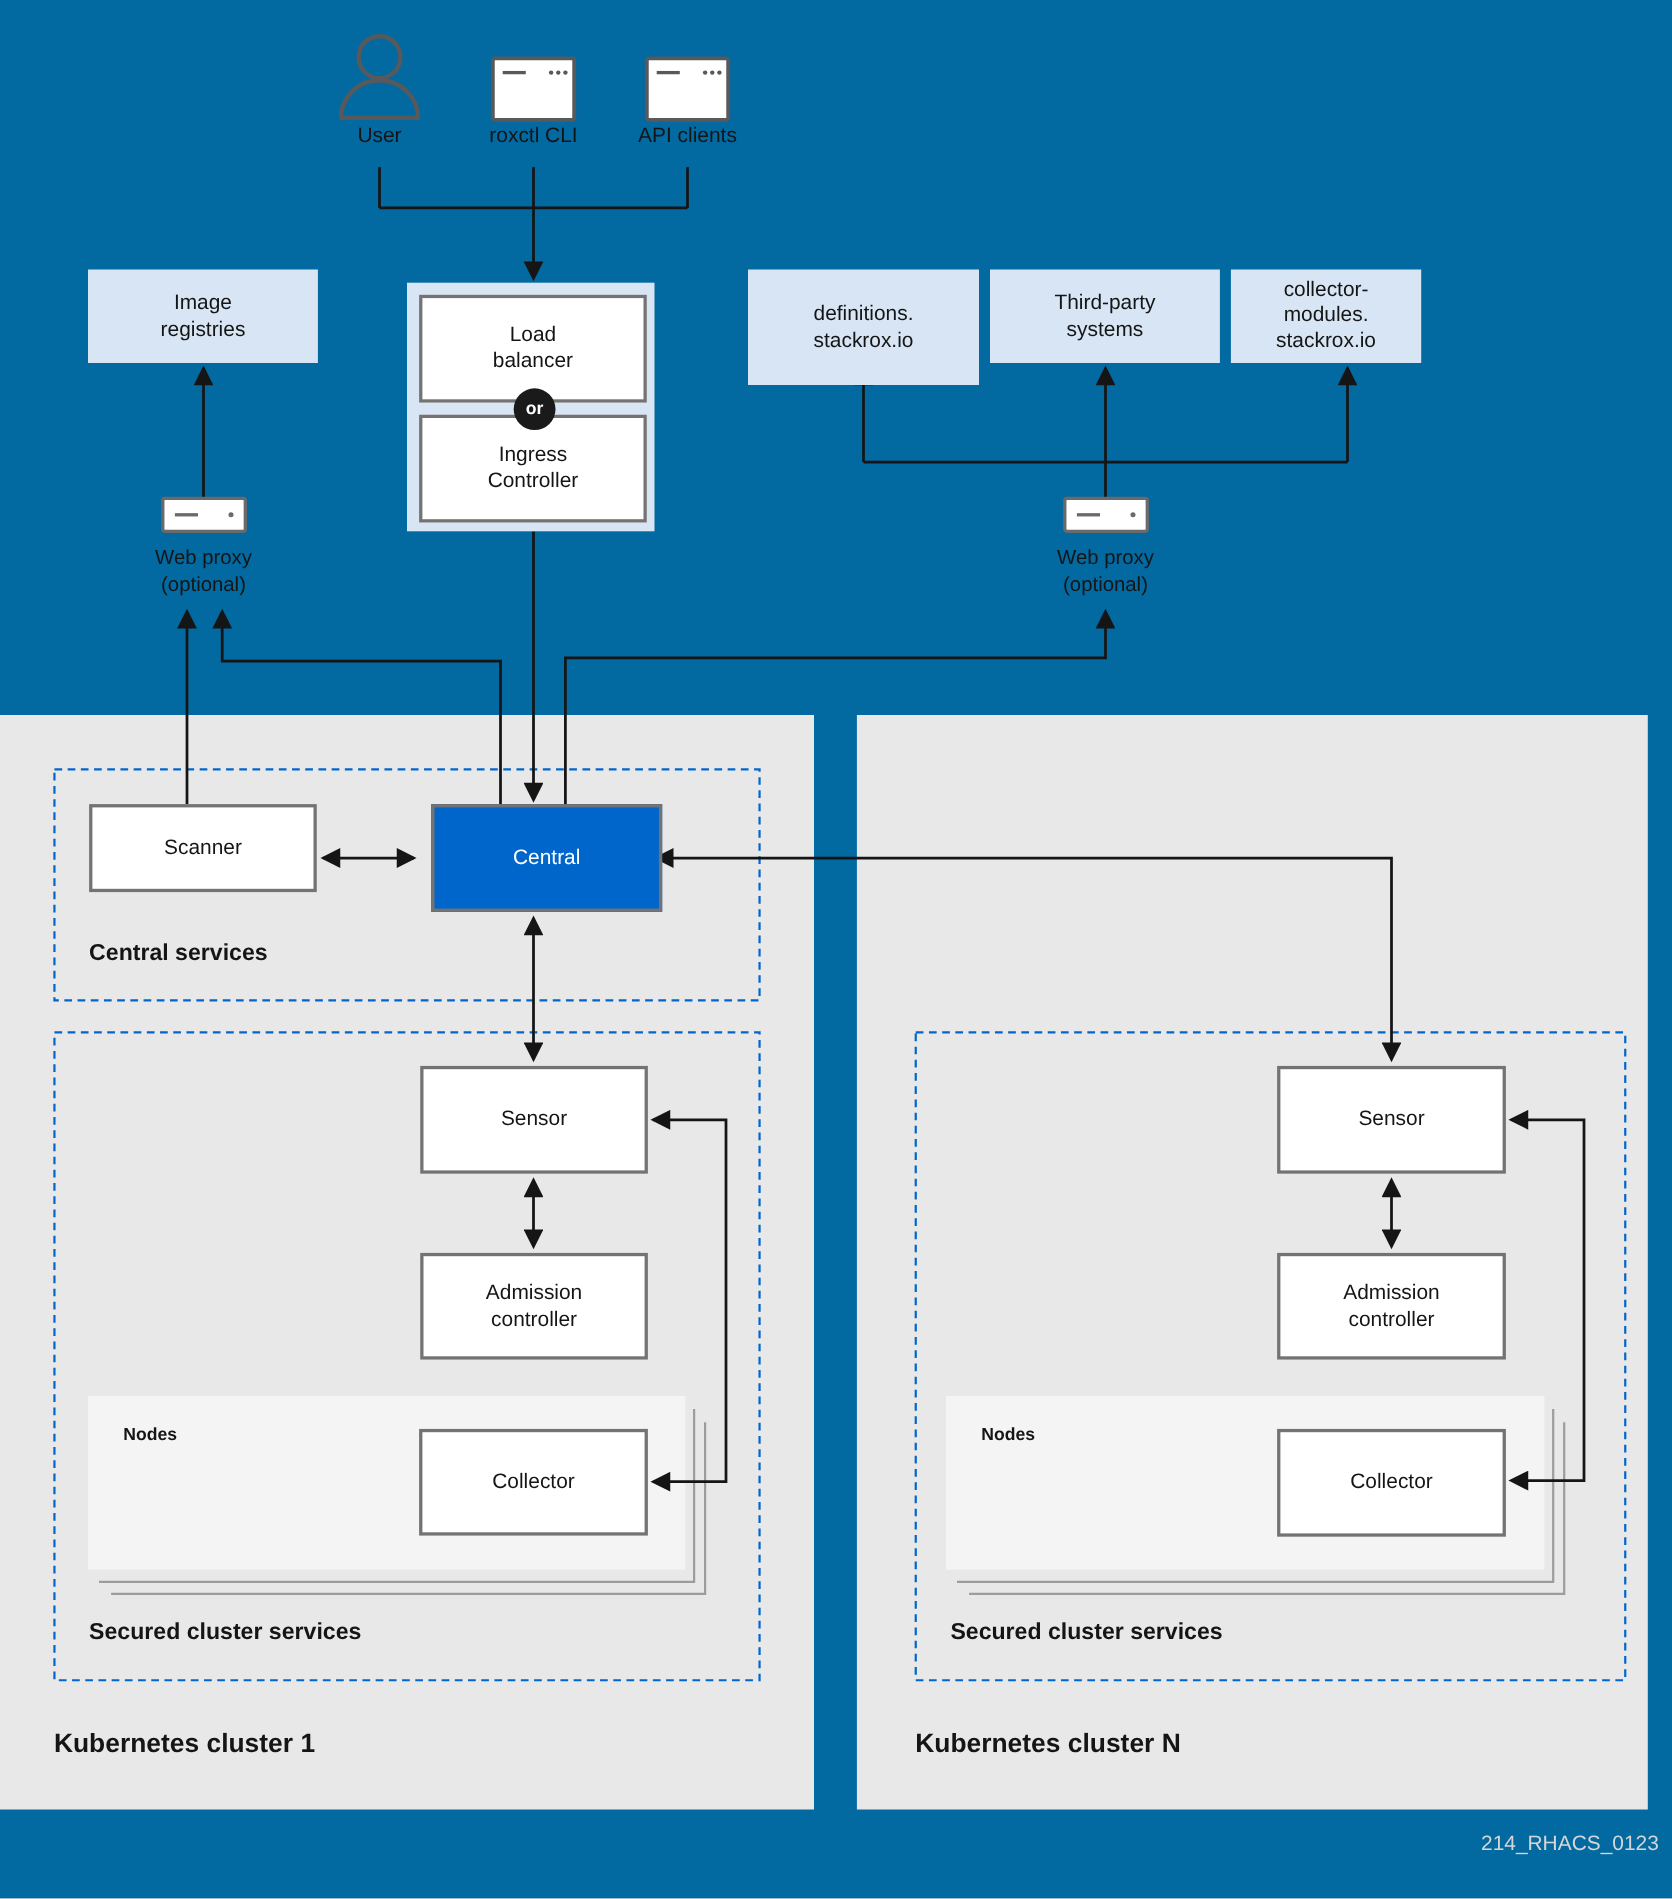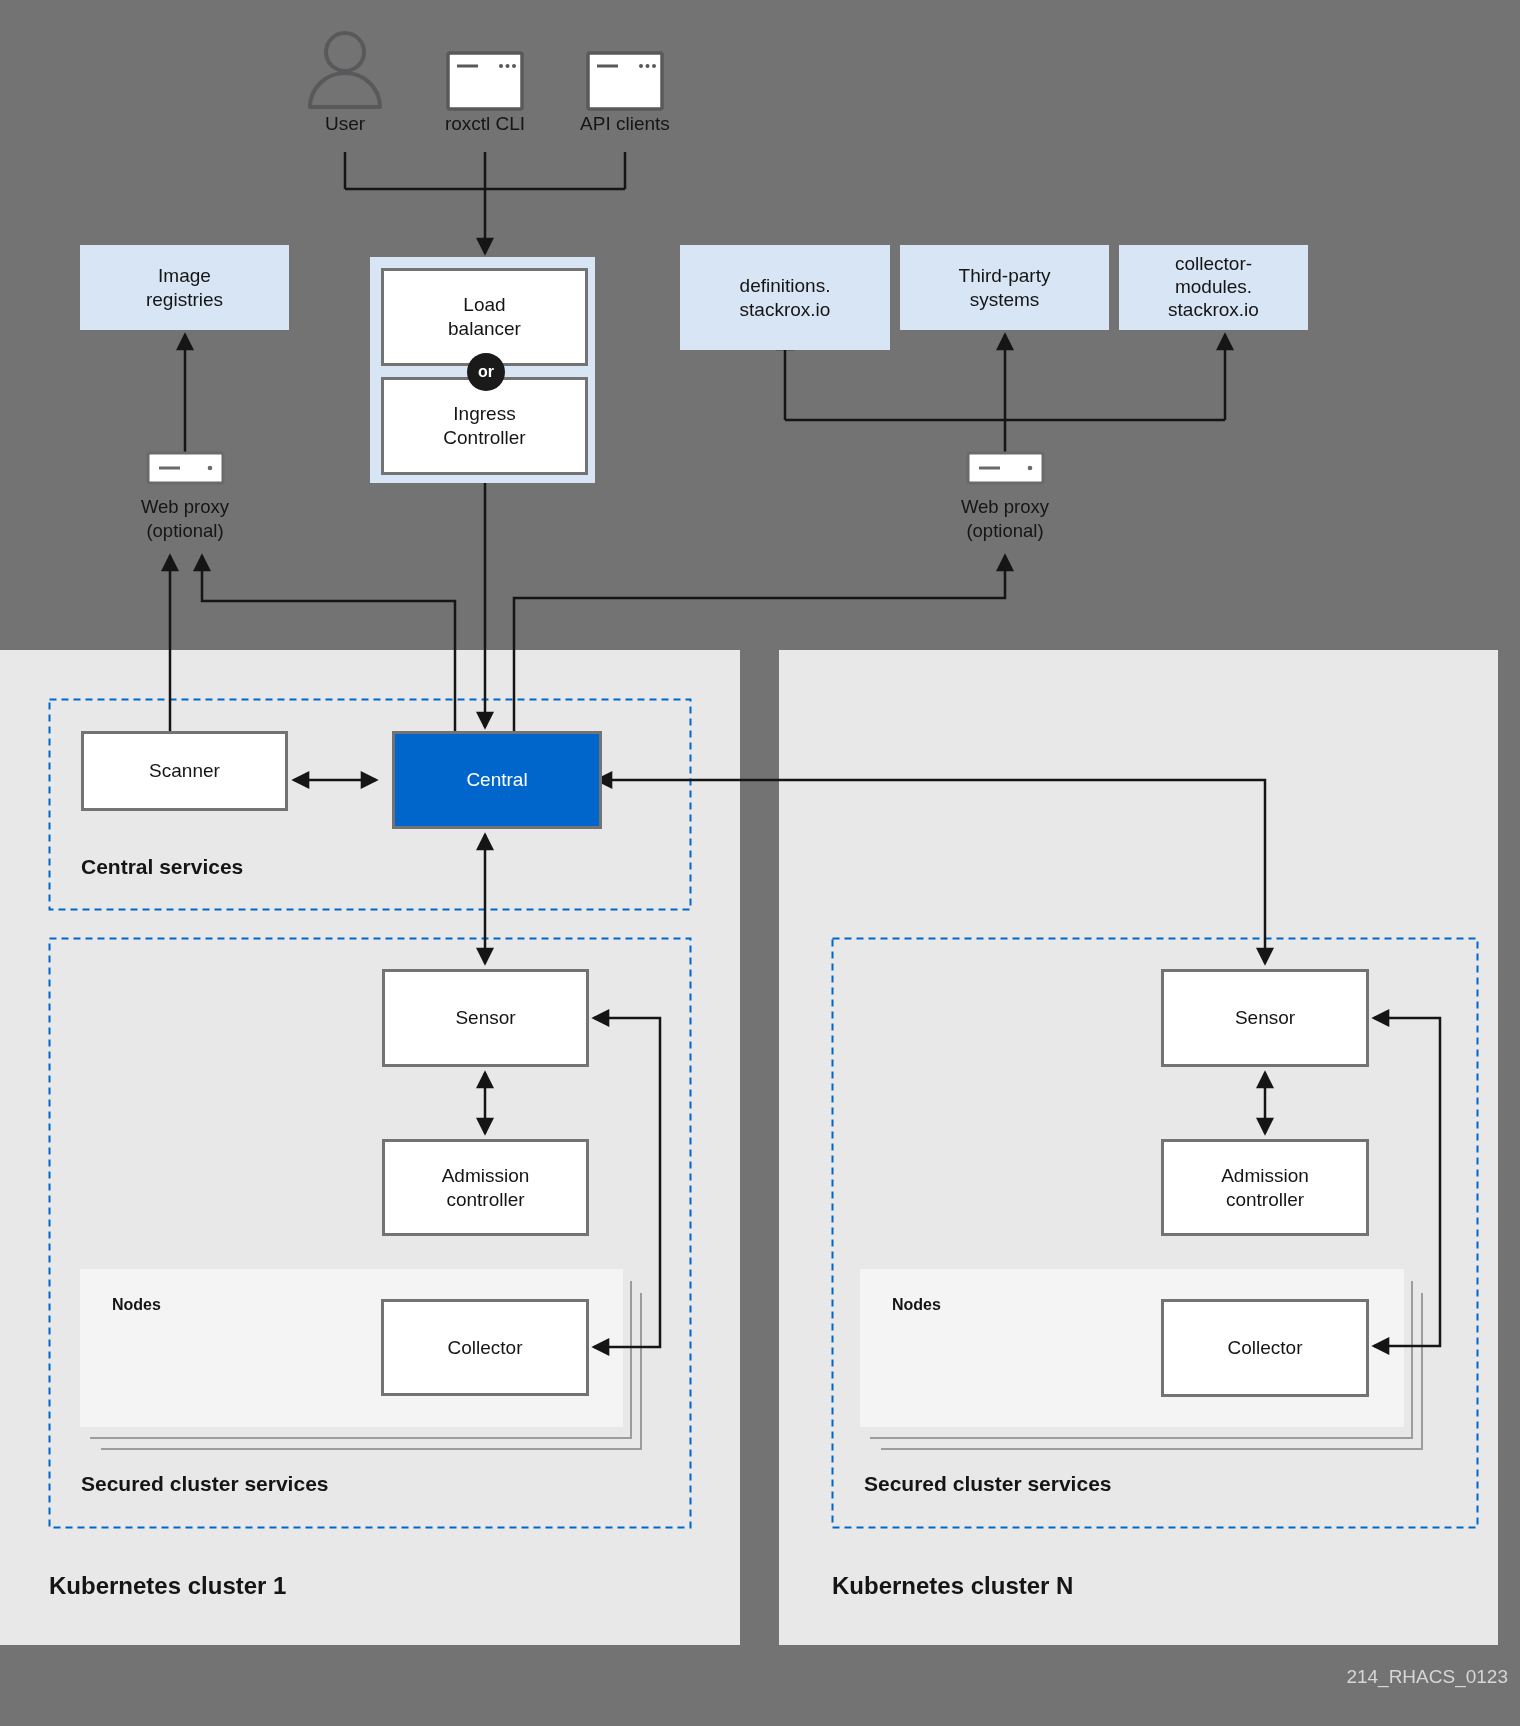--- a/index.html
+++ b/index.html
@@ -1,17 +1,17 @@
 <!DOCTYPE html>
 <html><head>
 <meta charset="utf-8">
 <style>
   html,body{margin:0;padding:0;background:#ffffff;}
   #stage{
-    position:relative;width:1520px;height:1726px;background:#737373;overflow:hidden;
+    position:relative;width:1520px;height:1726px;background:#0369a1;overflow:hidden;
     font-family:"Liberation Sans","DejaVu Sans",sans-serif;color:#151515;
   }
   .panel{position:absolute;background:#e8e8e8;z-index:0;}
   .nodes{position:absolute;background:#f4f4f4;z-index:1;}
   svg.wires{position:absolute;left:0;top:0;z-index:2;}
   .lightbox{
     position:absolute;background:#d7e5f4;z-index:3;
     display:flex;align-items:center;justify-content:center;text-align:center;
     font-size:19px;line-height:1.24;white-space:pre-line;
   }
@@ -128,21 +128,21 @@
   <div class="lbl center icon-label" style="left:295px;top:113px;width:100px;">User</div>
   <div class="lbl center icon-label" style="left:410px;top:113px;width:150px;">roxctl CLI</div>
   <div class="lbl center icon-label" style="left:550px;top:113px;width:150px;">API clients</div>
 
   <div class="lightbox" style="left:80px;top:245px;width:209px;height:85px;">Image
 registries</div>
   <div class="lightbox" style="left:680px;top:245px;width:210px;height:105px;">definitions.
 stackrox.io</div>
   <div class="lightbox" style="left:900px;top:245px;width:209px;height:85px;">Third-party
 systems</div>
-  <div class="lightbox" style="left:1119px;top:245px;width:189px;height:85px;line-height:1.2;">collector-
+  <div class="lightbox" style="left:1119px;top:245px;width:173px;height:85px;line-height:1.2;">collector-
 modules.
 stackrox.io</div>
 
   <div class="lightbox" style="left:370px;top:257px;width:225px;height:226px;"></div>
   <div class="bluebox" style="left:381px;top:268px;width:207px;height:98px;">Load
 balancer</div>
   <div class="bluebox" style="left:381px;top:377px;width:207px;height:98px;">Ingress
 Controller</div>
   <div class="or-badge" style="left:467px;top:353px;">or</div>
 

